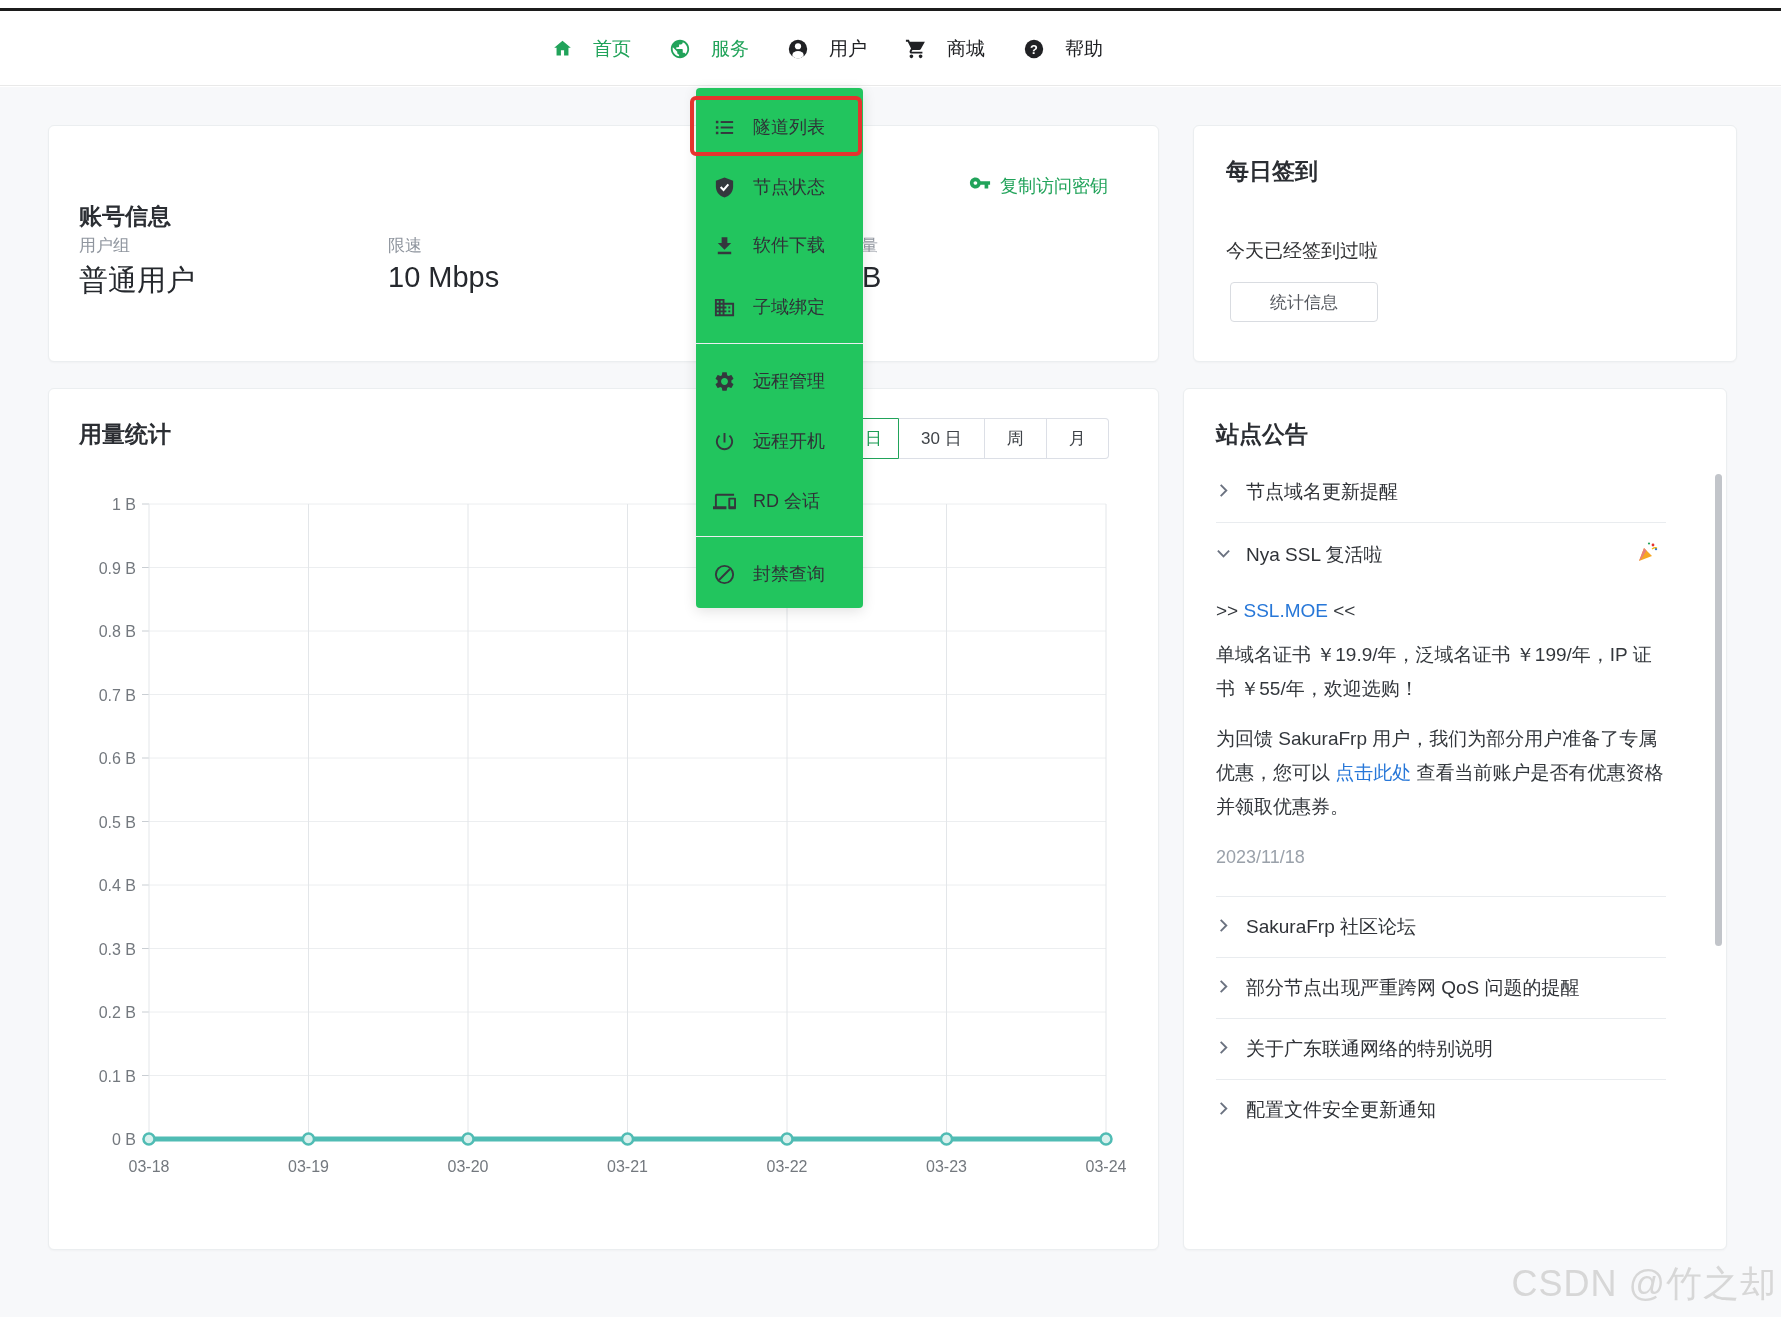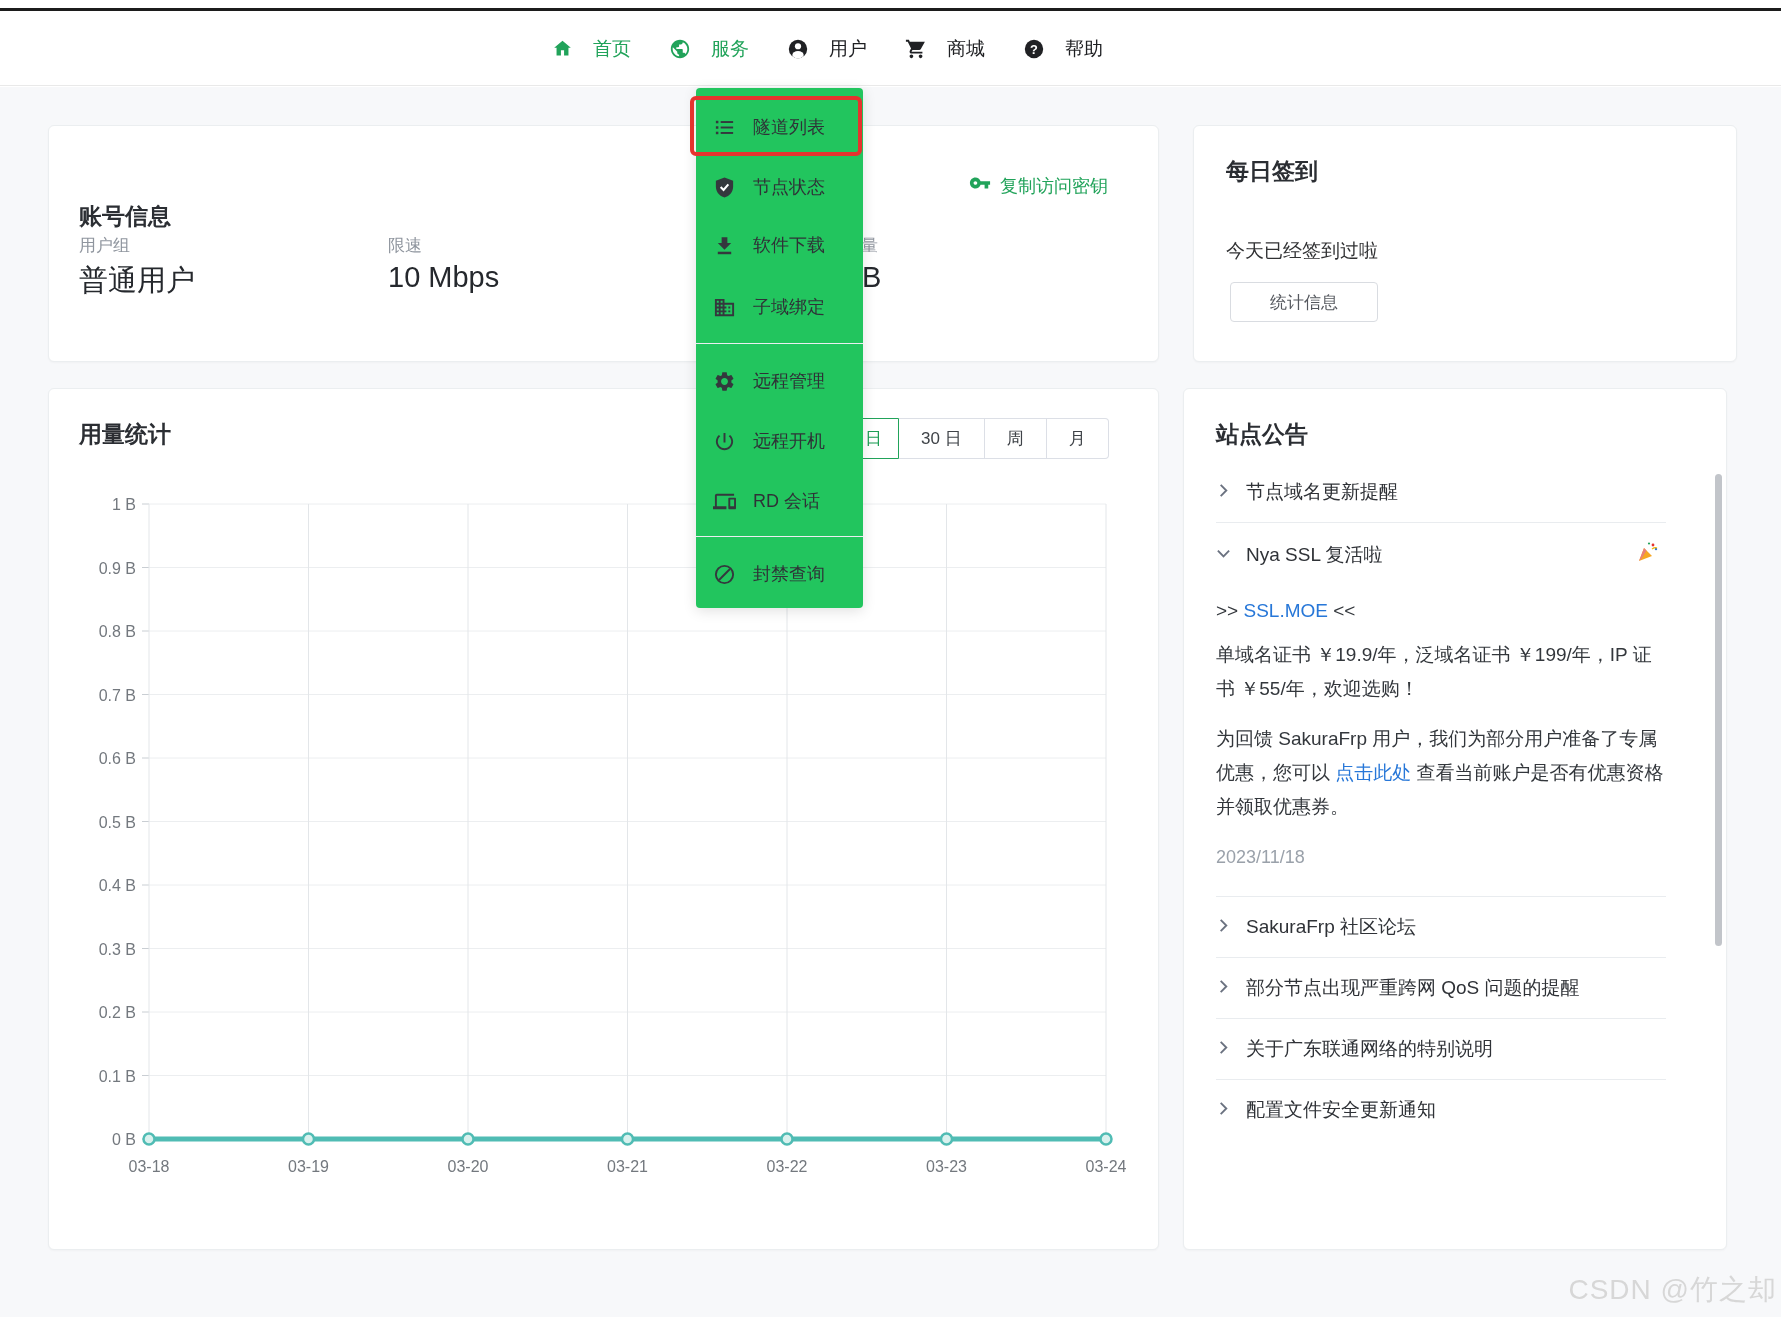--- a/index.html
+++ b/index.html
@@ -62,21 +62,21 @@
   
   .dropdown { position:absolute; left:696px; top:88px; width:167px; height:520px; background:#22c55e;
               border-radius:4px; box-shadow:0 3px 14px rgba(0,0,0,.12); z-index:20; }
   .menu-item { position:absolute; left:0; width:100%; height:58px; display:flex; align-items:center;
                padding-left:17px; gap:17px; font-size:18px; color:#2f3237; cursor:pointer; }
   .menu-item svg { display:block; flex:none; }
   .menu-divider { position:absolute; left:0; width:100%; height:1px; background:#ebeef0; }
   .highlight-box { position:absolute; left:690px; top:96px; width:172px; height:60px;
                    border:4px solid #e5332e; border-radius:6px; z-index:30; }
 
-  .watermark { position:absolute; right:4px; bottom:8px; font-size:28px; color:#d7d7d7; letter-spacing:1px; }
+  .watermark { position:absolute; right:4px; bottom:8px; font-size:36px; color:#d7d7d7; letter-spacing:1px; }
 </style>
 </head>
 <body>
 
 <div class="topline"></div>
 <div class="content-bg"></div>
 
 <div class="navbar">
   <div class="nav-items">
     <div class="nav-item active">

